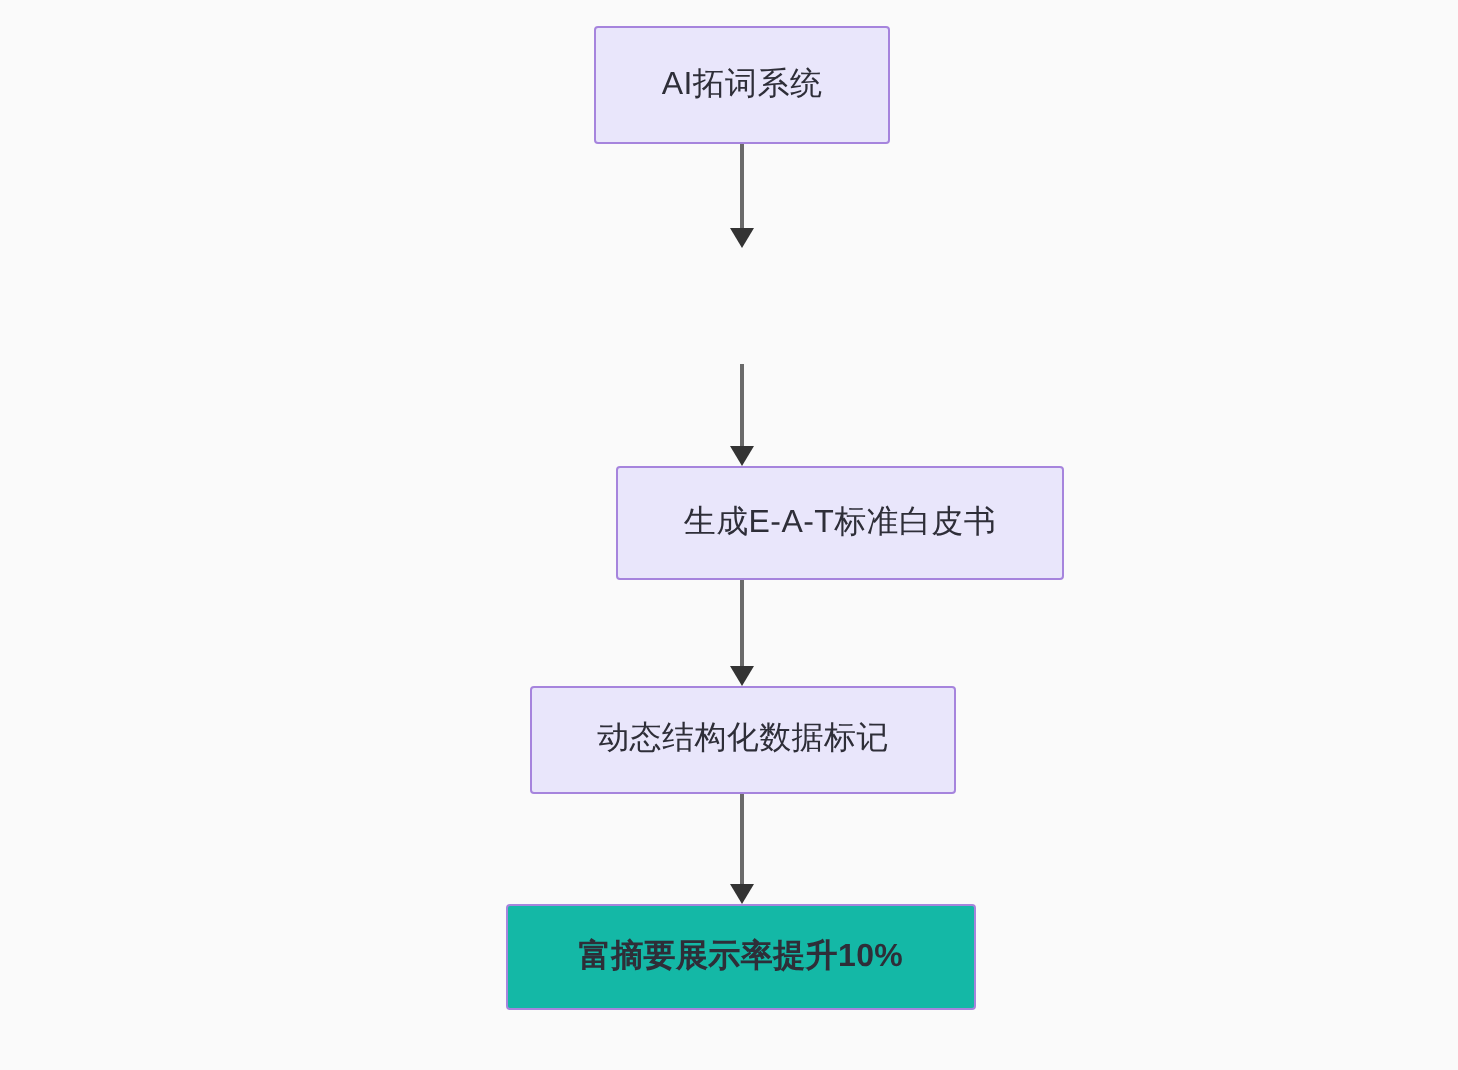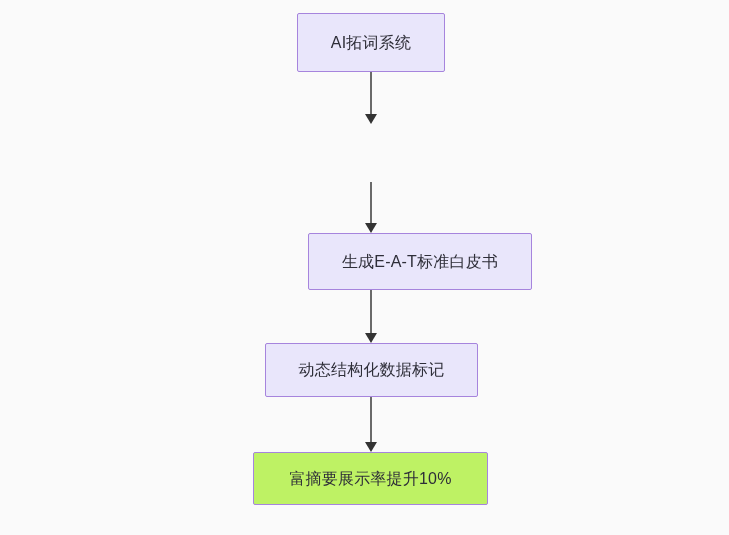--- a/index.html
+++ b/index.html
@@ -89,17 +89,17 @@
 
   <div class="node" style="left: 265px; top: 343px; width: 213px; height: 54px; background: rgb(233, 230, 251); border-color: rgb(166, 132, 221); color: rgb(46, 46, 56);">
     <span class="node-label">动态结构化数据标记</span>
   </div>
 
   <div class="edge" style="left: 371px; top: 397px;">
     <div class="edge-line" style="height: 46px; background: rgb(106, 106, 106);"></div>
     <div class="edge-head" style="top: 45px; border-top-color: rgb(51, 51, 51);"></div>
   </div>
 
-  <div class="node" style="left: 253px; top: 452px; width: 235px; height: 53px; background: #bef264; border-color: rgb(166, 132, 221); color: rgb(46, 46, 56);">
+  <div class="node" style="left: 253px; top: 452px; width: 235px; height: 53px; background: #14b8a6; border-color: rgb(166, 132, 221); color: rgb(46, 46, 56); font-weight: bold;">
     <span class="node-label">富摘要展示率提升10%</span>
   </div>
 
 </div>
 
 </body></html>

